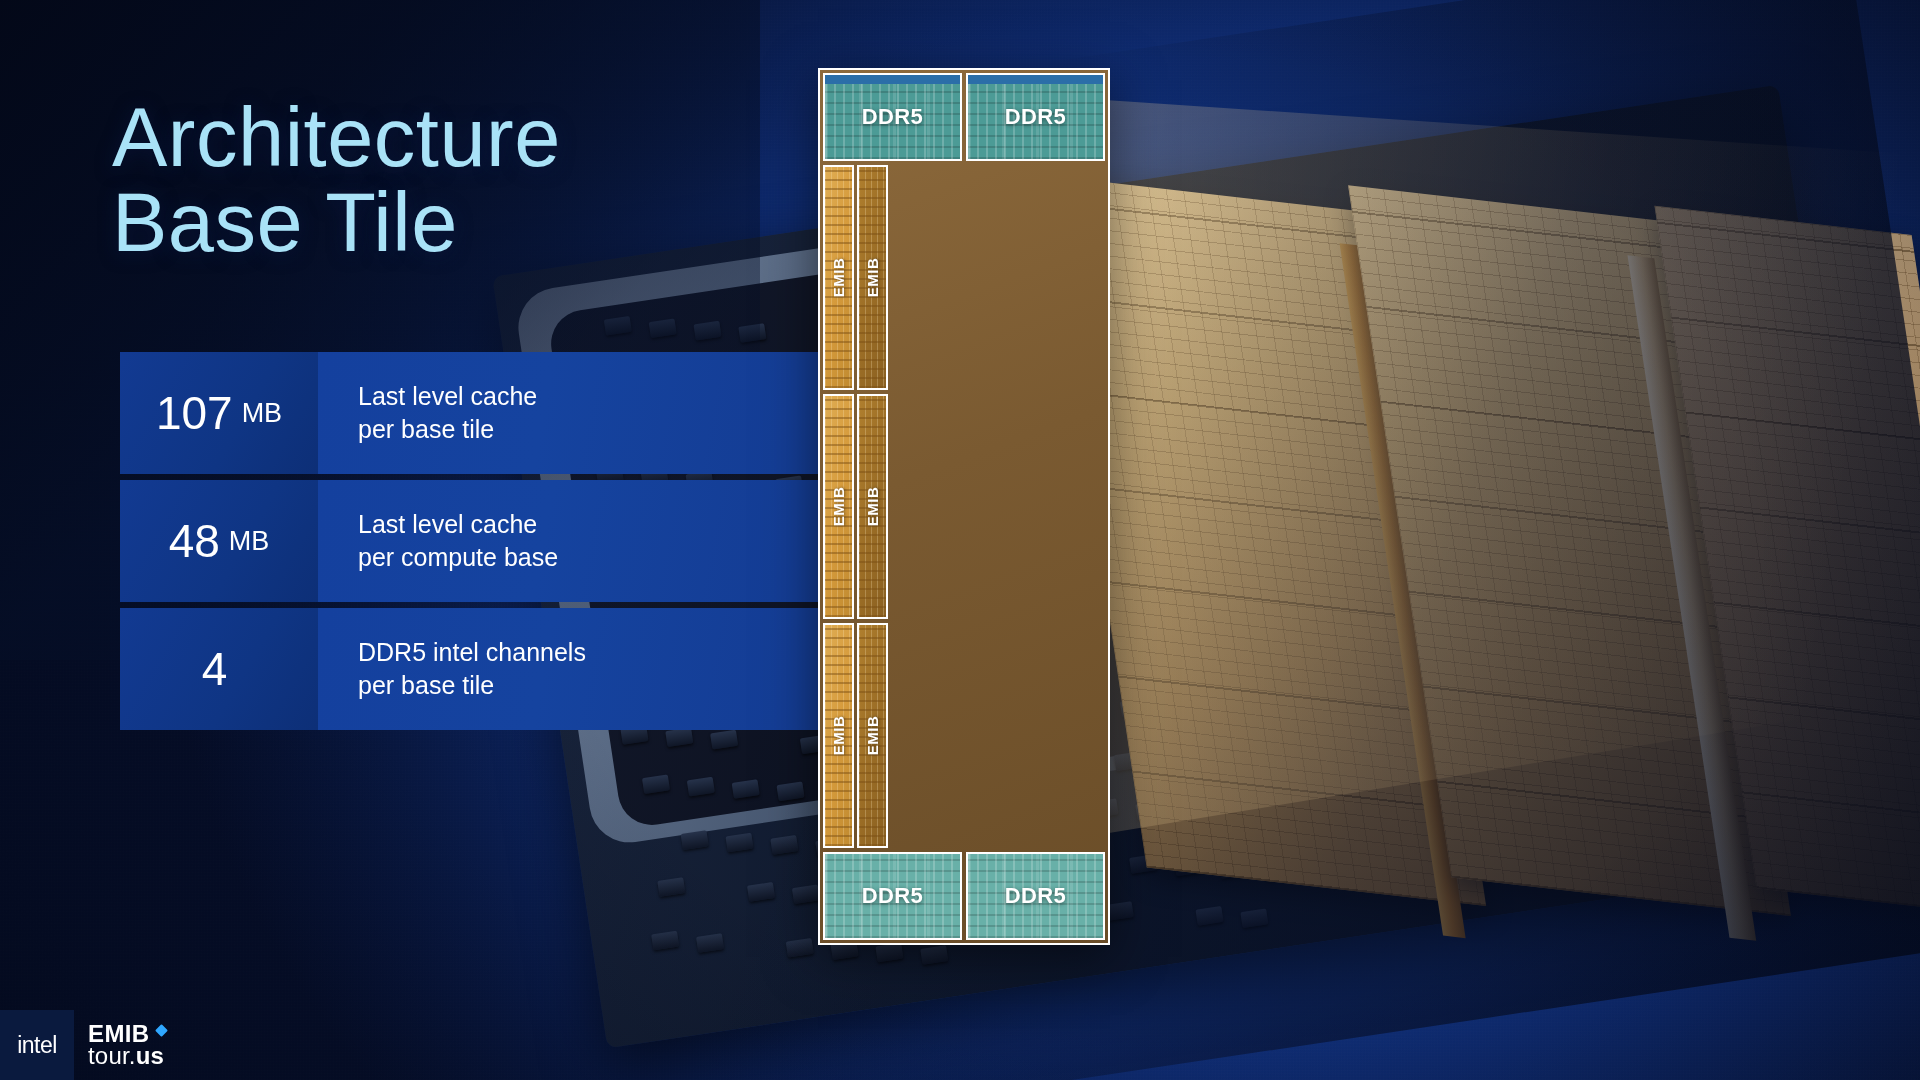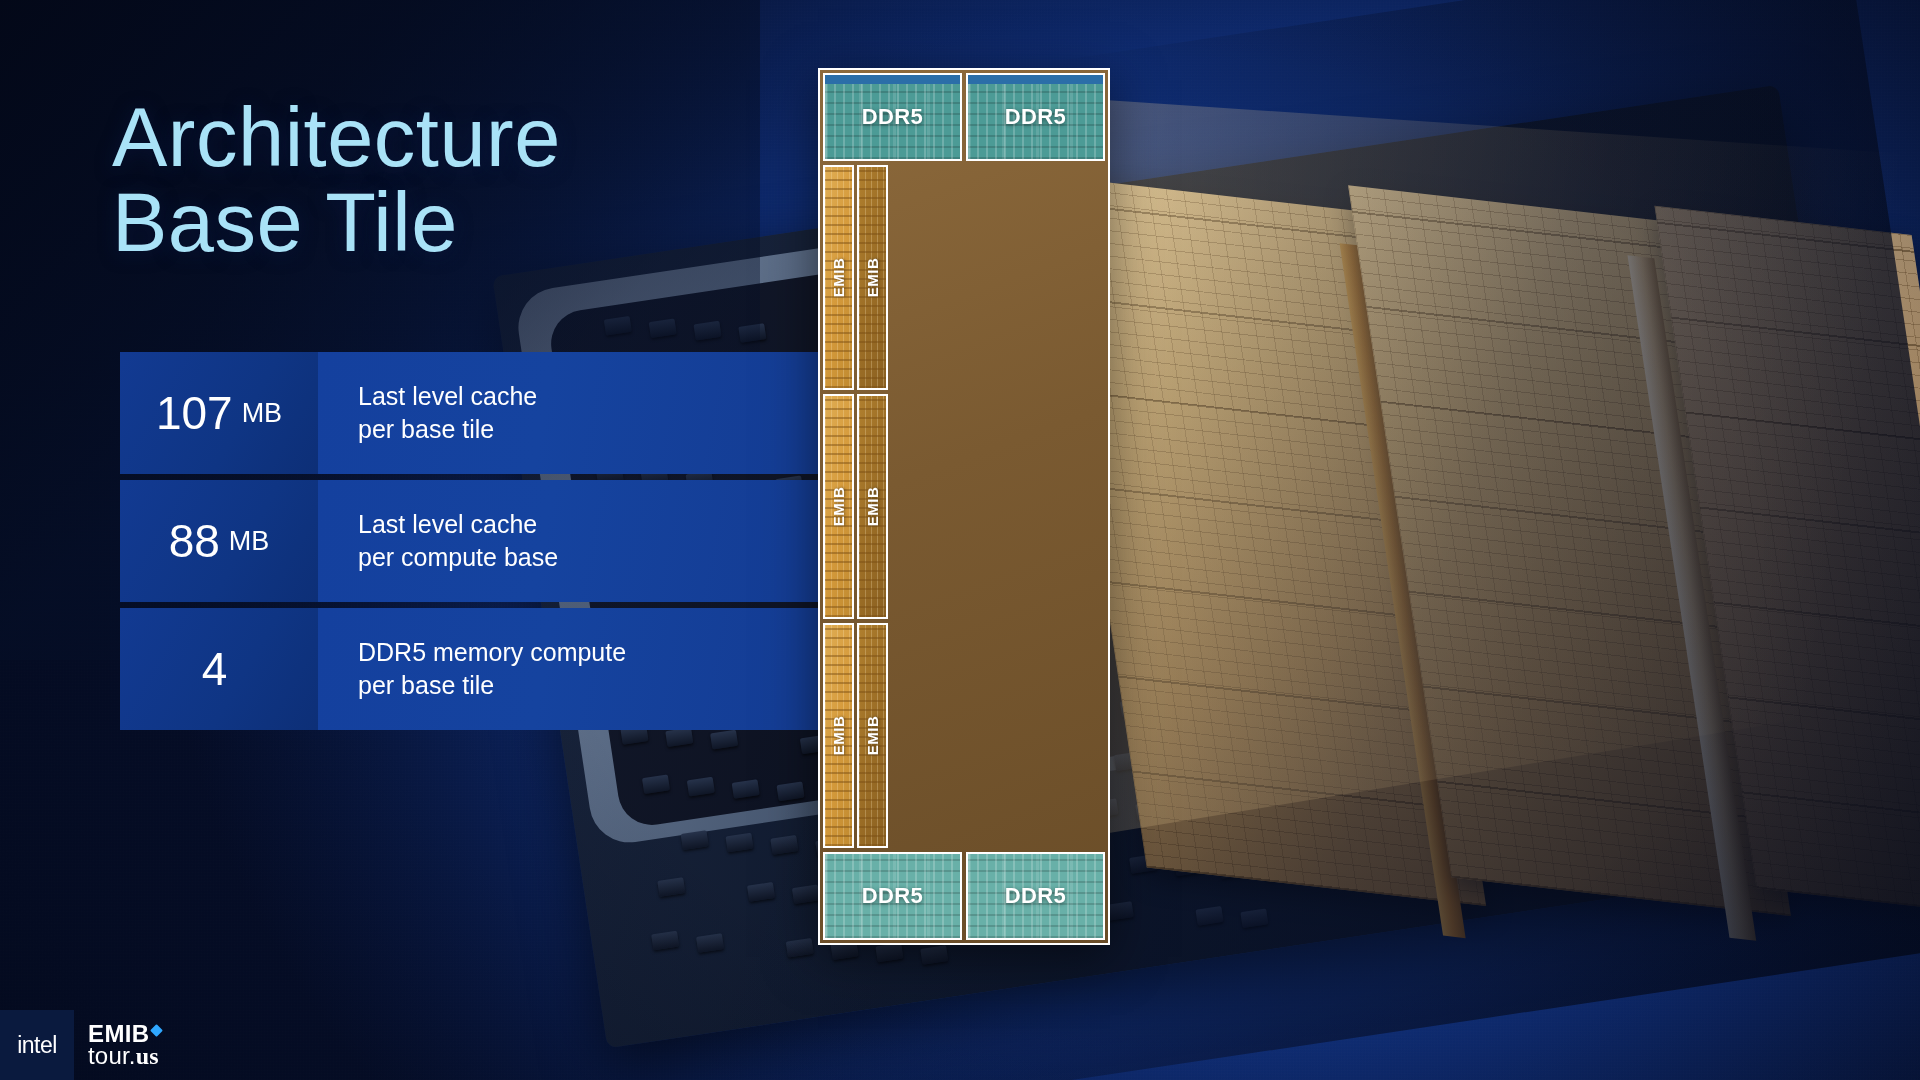--- a/index.html
+++ b/index.html
@@ -239,21 +239,21 @@
   }
   .logo-tech { margin-left:14px; line-height:1.0; position:relative; }
   .logo-tech .t1 {
     color:#ffffff; font-size:24px; font-weight:700; letter-spacing:.4px;
     display:block;
   }
   .logo-tech .t2 {
     color:#ffffff; font-size:24px; font-weight:400; letter-spacing:.2px;
     display:block; margin-top:-2px;
   }
-  .logo-tech .t2 b { font-weight:700;font-family:Liberation Serif, serif; }
+  .logo-tech .t2 b { font-weight:700; }
   .logo-tech .dot {
     position:absolute; right:-2px; top:4px;
     width:9px; height:9px; background:#2fa7ff; transform:rotate(45deg);
     border-radius:1px;
   }
 </style>
 </head>
 <body>
 
 <div class="stage">
@@ -536,39 +536,39 @@
       <div class="stat-label">
         <div>
           <span class="l1">Last level cache</span>
           <span class="l2">per base tile</span>
         </div>
       </div>
     </div>
 
     <div class="stat-row">
       <div class="stat-value">
-        <div class="num">88</div>
+        <div class="num">48</div>
         <div class="unit">MB</div>
       </div>
       <div class="stat-label">
         <div>
           <span class="l1">Last level cache</span>
           <span class="l2">per compute base</span>
         </div>
       </div>
     </div>
 
     <div class="stat-row">
       <div class="stat-value">
         <div class="num">4</div>
         <div class="unit"></div>
       </div>
       <div class="stat-label">
         <div>
-          <span class="l1">DDR5 memory compute</span>
+          <span class="l1">DDR5 intel channels</span>
           <span class="l2">per base tile</span>
         </div>
       </div>
     </div>
 
   </div>
 
   <div class="diagram">
 
     <div class="ddr-row">

